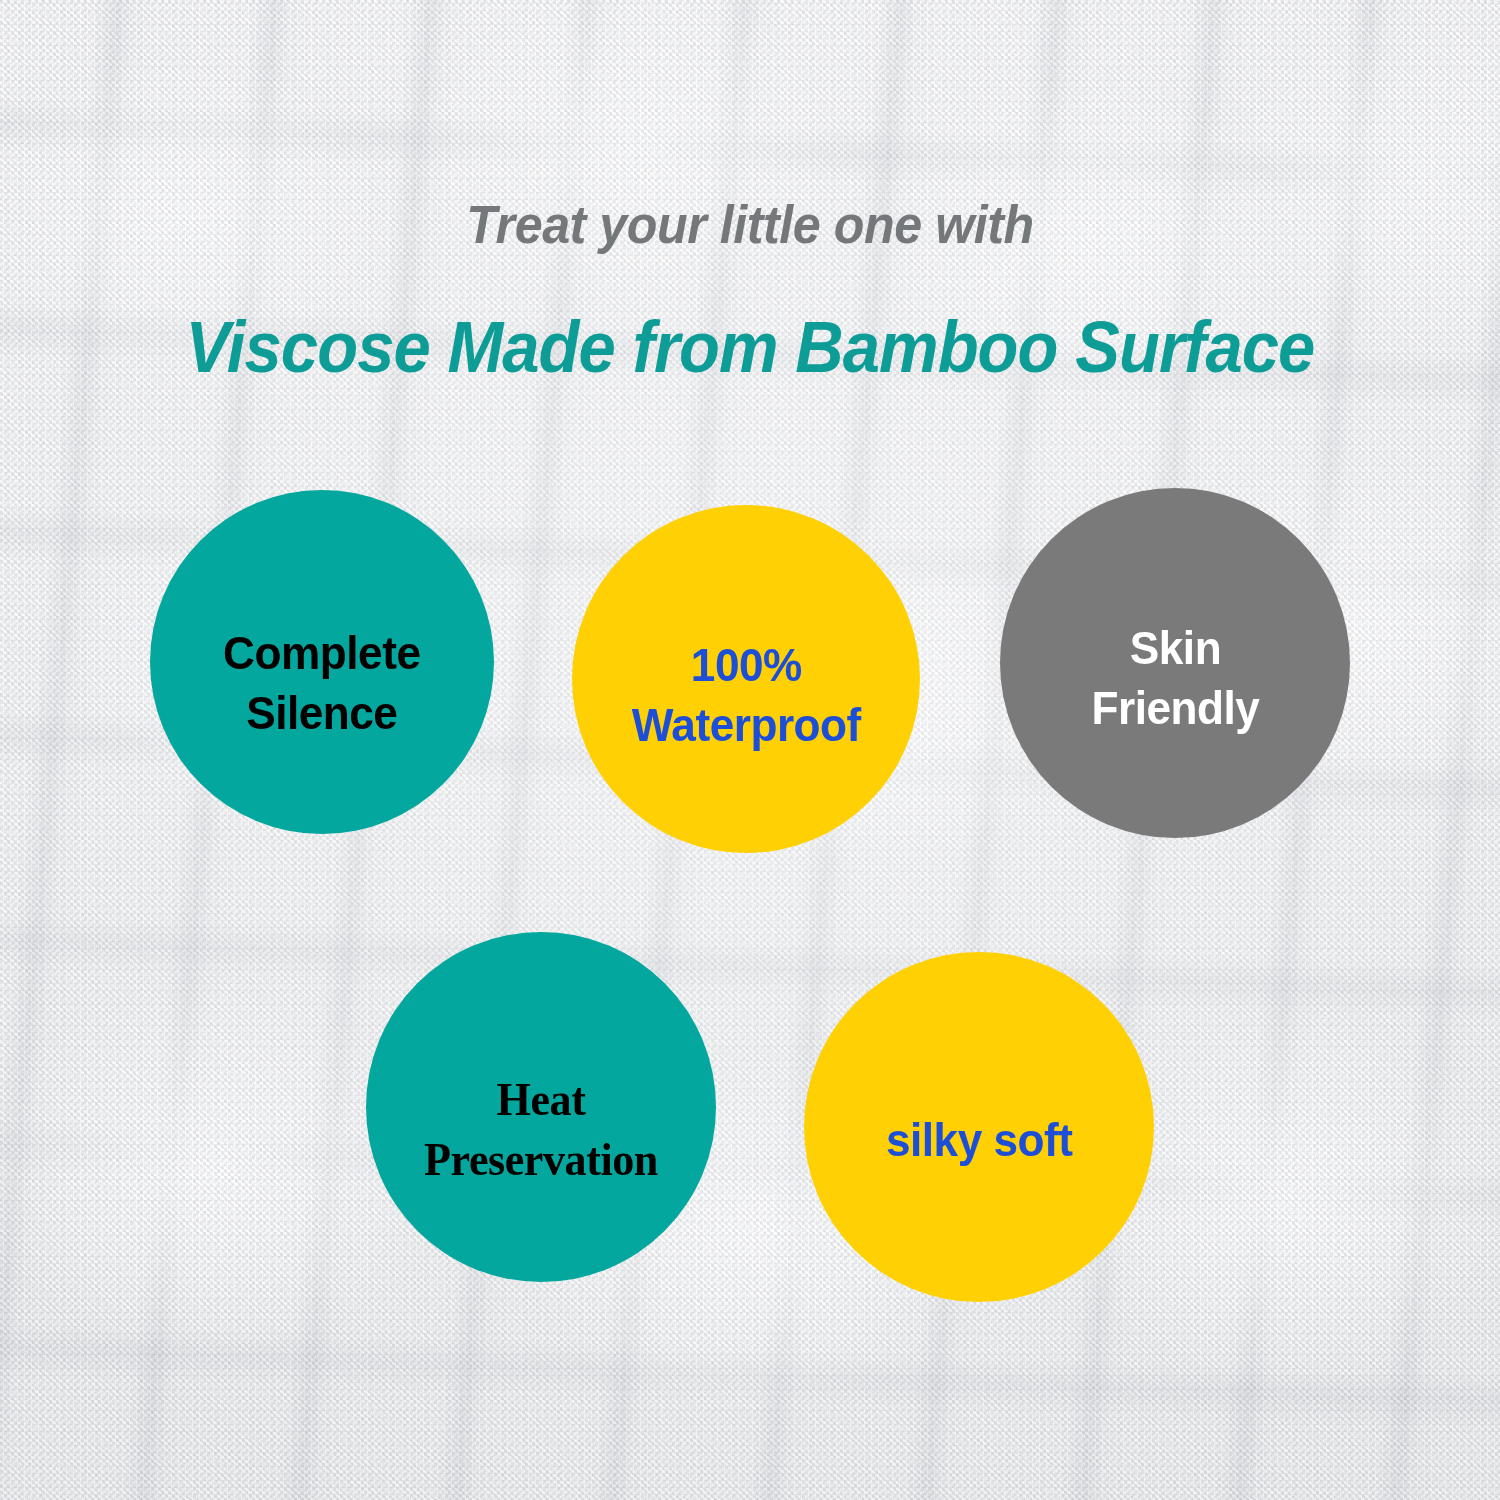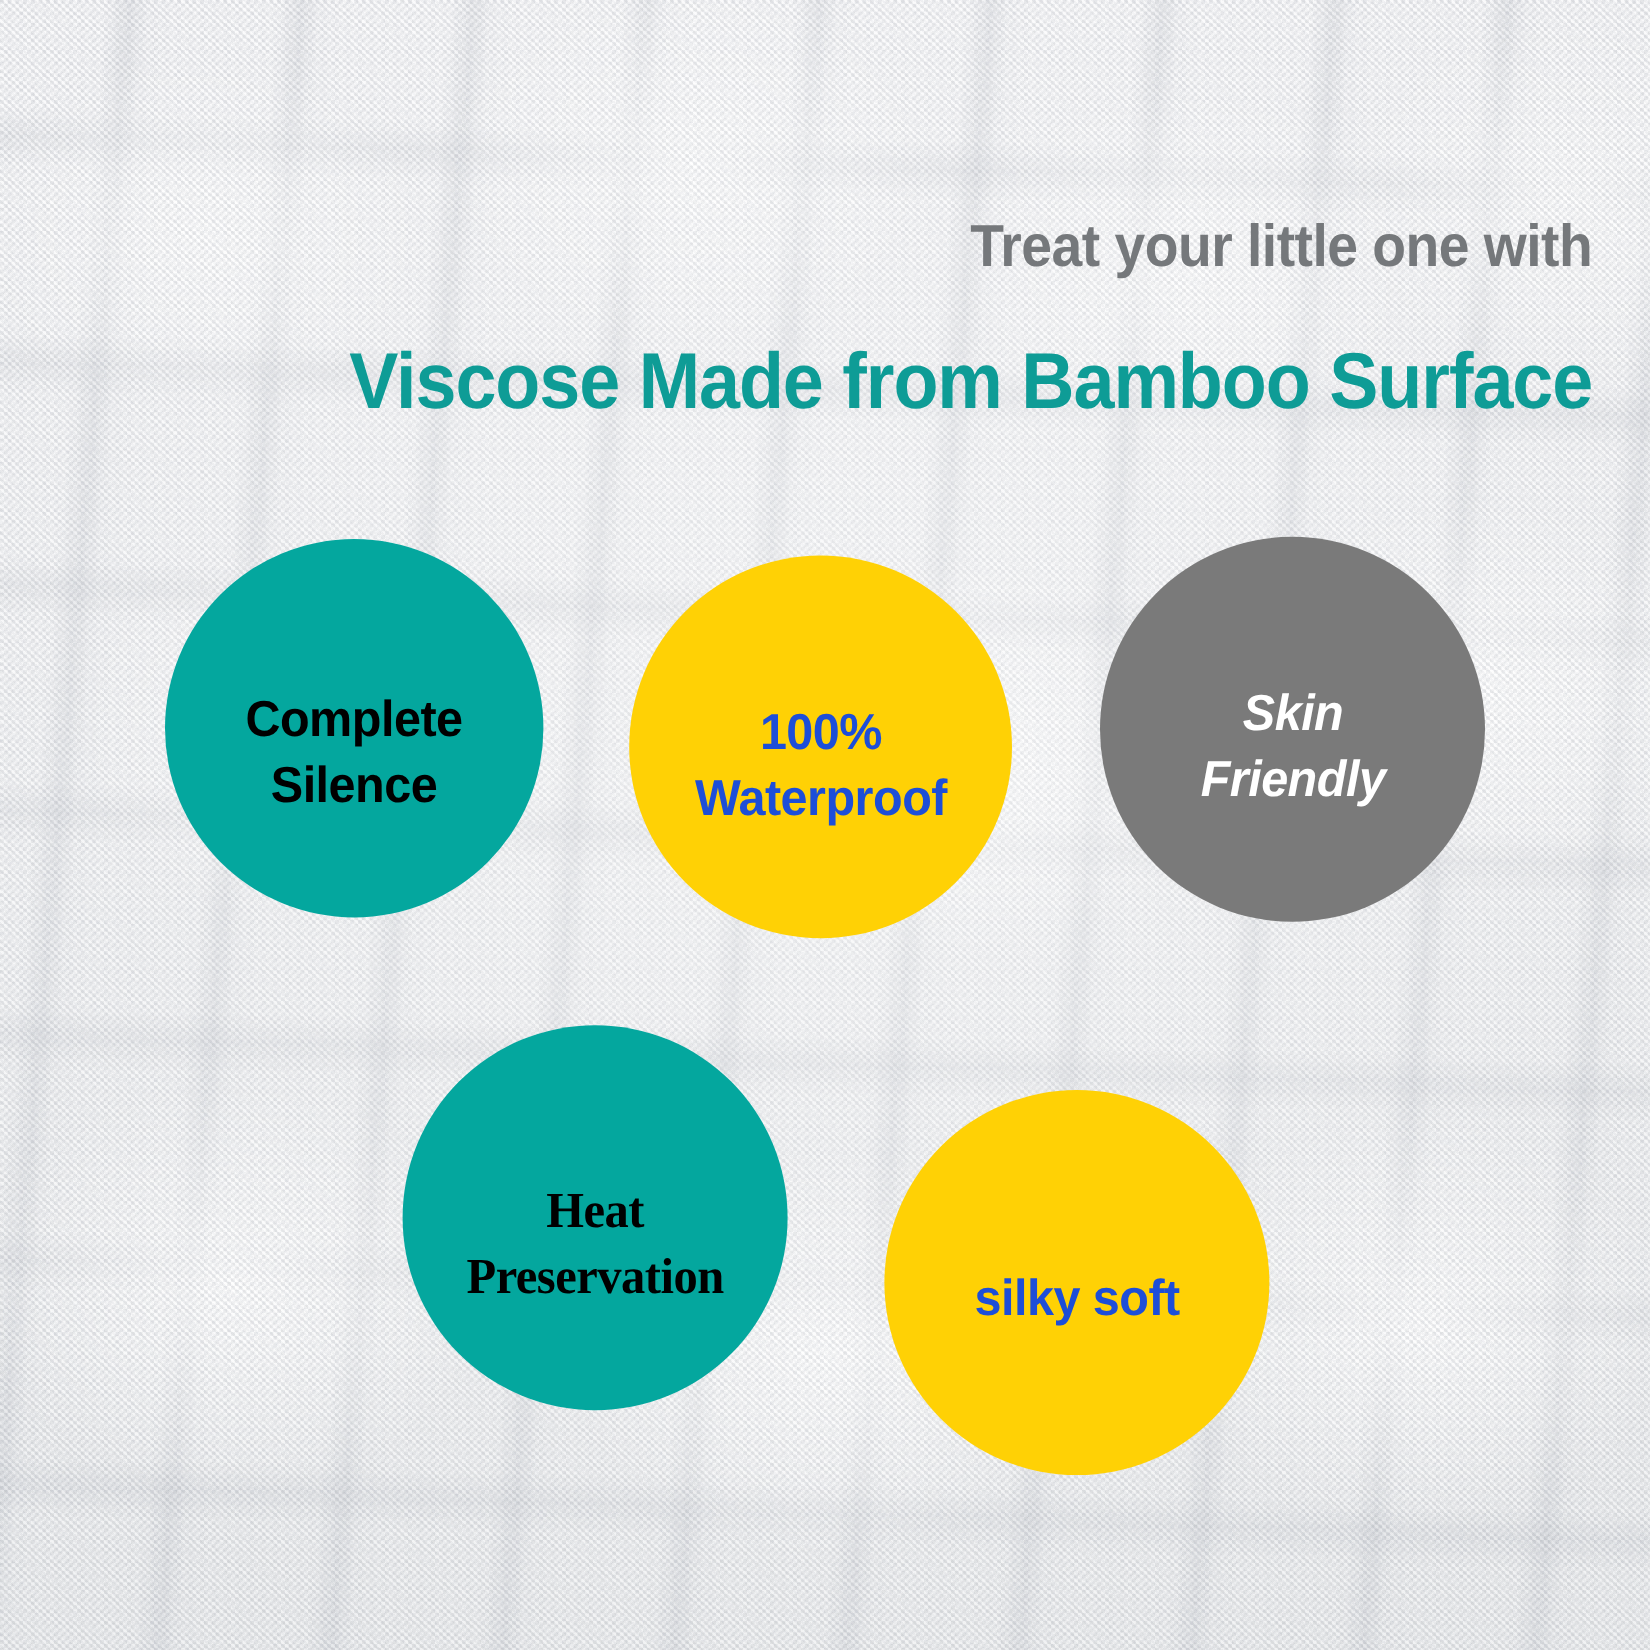--- a/index.html
+++ b/index.html
@@ -70,22 +70,23 @@
   }
   .vignette{
     position:absolute;inset:0;
     background:radial-gradient(ellipse 120% 110% at 50% 46%,
       rgba(255,255,255,0.35) 0%, rgba(255,255,255,0) 55%,
       rgba(222,224,228,0.30) 100%);
   }
 
   
   .headings{
-    position:absolute;left:0;right:0;top:196px;text-align:right;
+    position:absolute;left:0;right:0;top:196px;text-align:center;
     z-index:5;
+    font-style:italic;
   }
   .subtitle{
     font-size:54px;line-height:1.06;font-weight:bold;
     color:#75787b;letter-spacing:-0.5px;
     transform:scaleX(0.93);transform-origin:center;
     margin:0;
   }
   .title{
     font-size:72px;line-height:1.06;font-weight:bold;
     color:#0e9c96;letter-spacing:-1px;
@@ -103,23 +104,23 @@
     display:block;font-size:46px;line-height:1.3;
     letter-spacing:-0.5px;white-space:pre-line;
     transform:scaleX(0.96);
   }
   .c-teal{background:#04a79e;color:#000000;}
   .c-yellow{background:#ffd105;color:#1d4ed8;}
   .c-gray{background:#7a7a7a;color:#ffffff;}
 
   .pos-1{left:150px;top:490px;width:344px;height:344px;}
   .pos-2{left:572px;top:505px;width:348px;height:348px;}
-  .pos-3{left:1000px;top:488px;width:350px;height:350px;font-style:italic;}
+  .pos-3{left:1000px;top:488px;width:350px;height:350px;}
   .pos-4{left:366px;top:932px;width:350px;height:350px;font-family:Liberation Serif, serif;}
-  .pos-5{left:804px;top:991px;width:350px;height:350px;}
+  .pos-5{left:804px;top:952px;width:350px;height:350px;}
 
   .pos-1 .lbl{padding-top:44px;}
   .pos-2 .lbl{padding-top:34px;}
   .pos-3 .lbl{padding-top:32px;}
   .pos-4 .lbl{padding-top:46px;width:360px;}
   .pos-5 .lbl{padding-top:28px;}
 </style>
 </head>
 <body>
 

